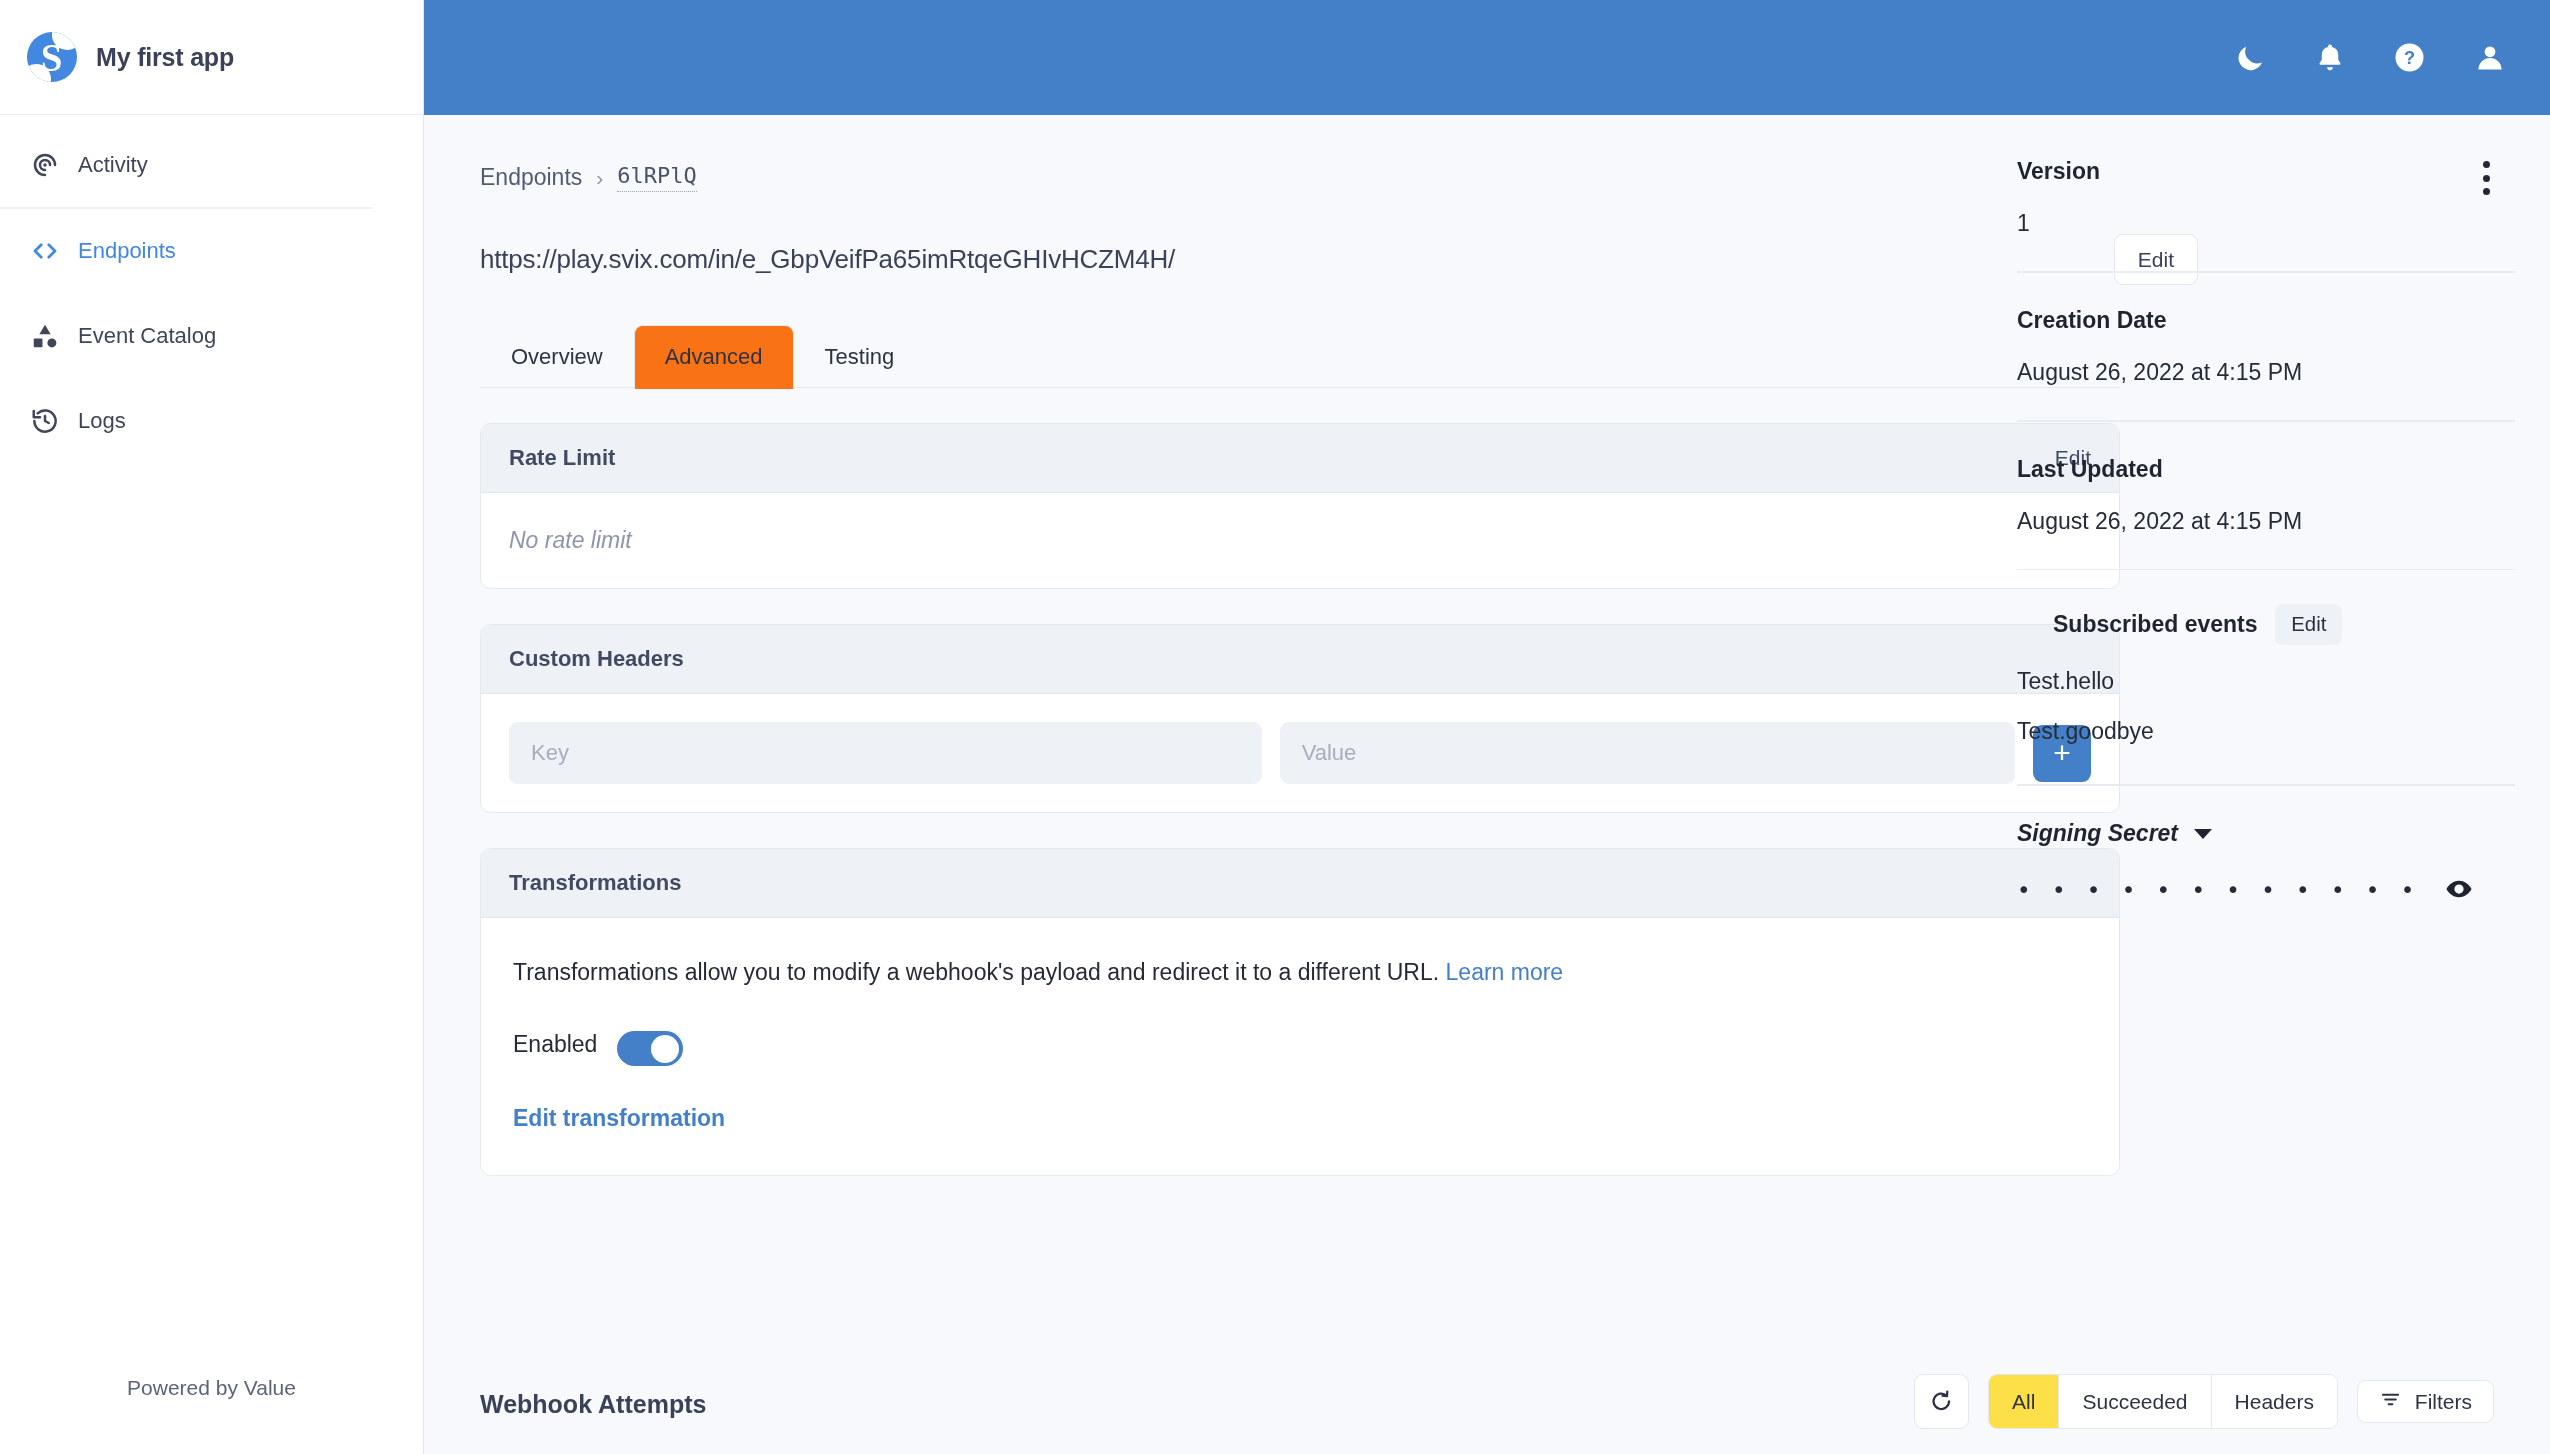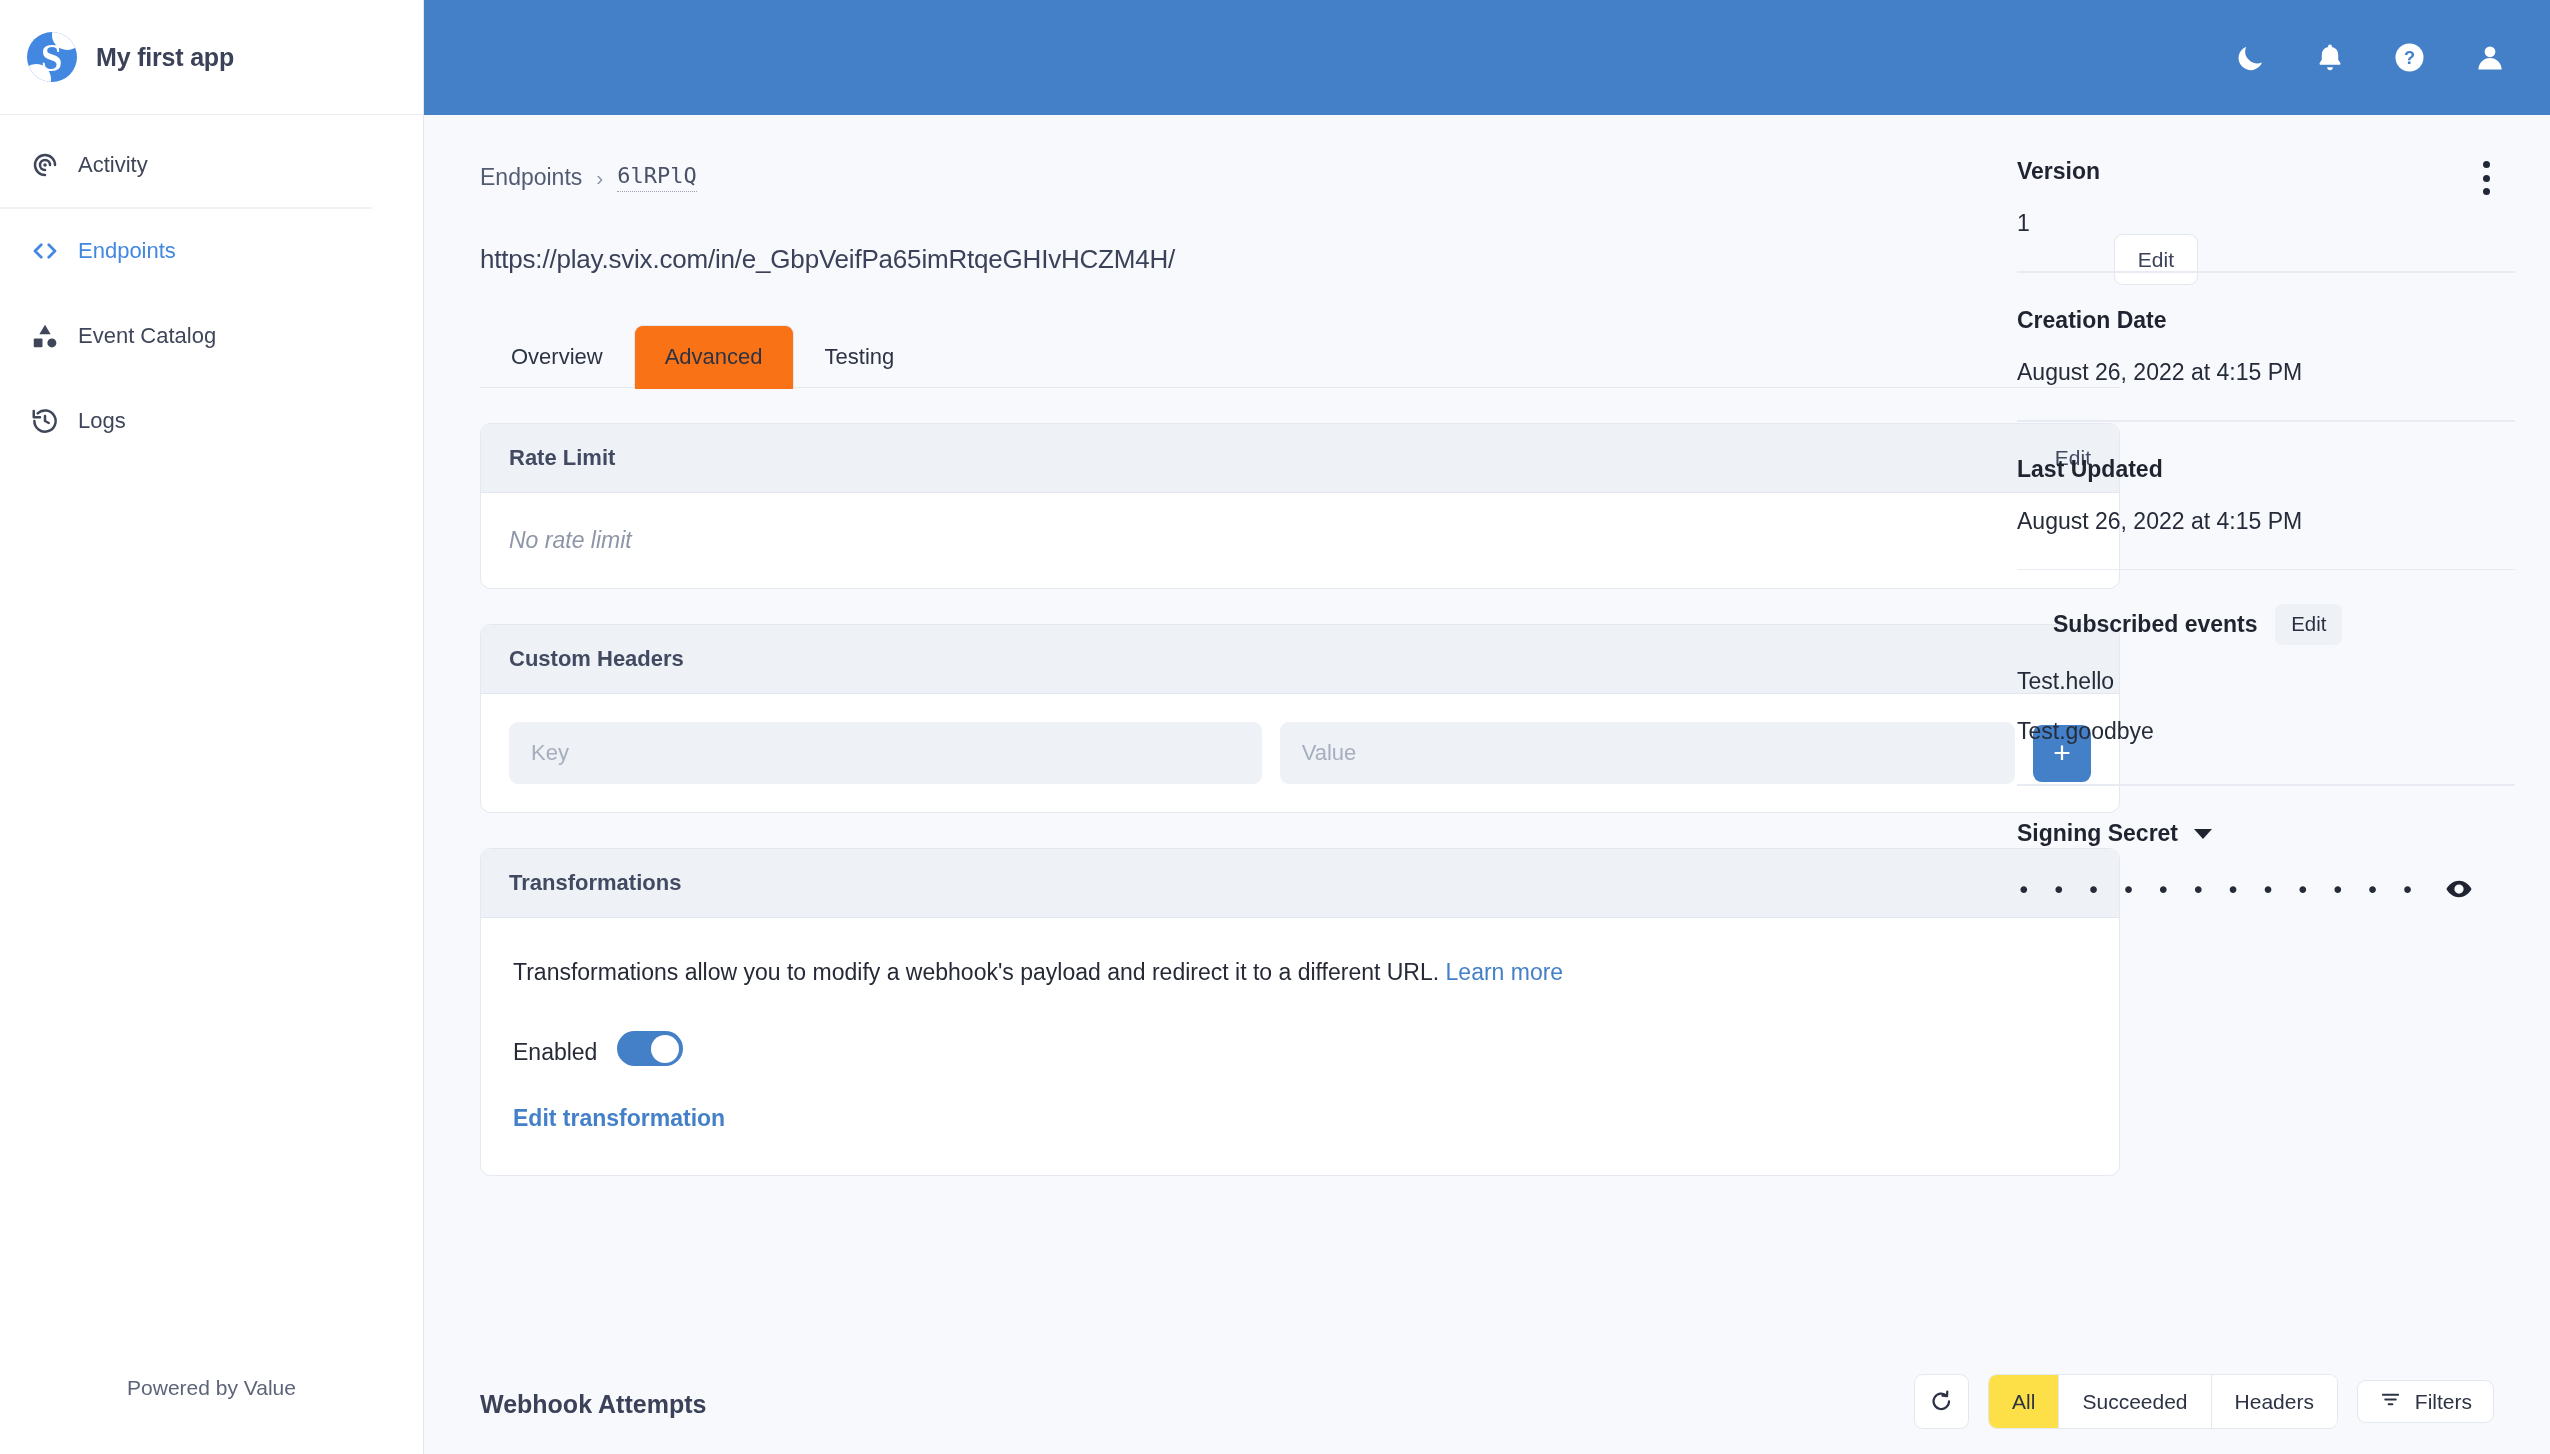--- a/index.html
+++ b/index.html
@@ -207,21 +207,21 @@
     flex: 0 0 58px; width: 58px; height: 57px;
     background: #4480c8; border: none; border-radius: 8.9px;
     color: #fff; font-size: 30px; line-height: 1;
     display: flex; align-items: center; justify-content: center;
     cursor: pointer;
   }
 
   
   #transf-desc { font-size: 23px; color: #252a36; line-height: 1.35; }
   .link { color: #4480c8; cursor: pointer; }
-  #transf-enabled-row { display: flex; align-items: flex-end; gap: 19.5px; margin-top: 43px; }
+  #transf-enabled-row { display: flex; align-items: flex-start; gap: 19.5px; margin-top: 43px; }
   #transf-enabled-label { font-size: 23px; color: #252a36; }
   .toggle {
     width: 66px; height: 35px; border-radius: 17.7px;
     background: #4480c8; position: relative; cursor: pointer;
   }
   .toggle .knob {
     position: absolute; top: 3.5px; right: 3.5px;
     width: 28px; height: 28px; border-radius: 50%;
     background: #ffffff;
   }
@@ -290,21 +290,21 @@
   .subs-head { display: flex; align-items: center; gap: 17.7px; margin-left: 36px; }
   .chip-btn {
     background: #eef1f6; border: none; border-radius: 7px;
     padding: 0 16px; height: 41px;
     display: inline-flex; align-items: center;
     font-size: 20.4px; color: #2a3040; cursor: pointer;
   }
   .sub-item { font-size: 23px; color: #252b38; margin-top: 23px; }
 
   .secret-head { display: flex; align-items: center; gap: 16px; }
-  .secret-title { font-size: 23px; font-weight: 700; color: #1f2430; }
+  .secret-title { font-size: 23px; font-weight: 700; color: #1f2430; font-style: italic; }
   .caret { width: 0; height: 0; border-left: 9.7px solid transparent; border-right: 9.7px solid transparent; border-top: 10.6px solid #1f2430; cursor: pointer; }
   .secret-row { display: flex; align-items: center; gap: 23px; margin-top: 26.6px; }
   .secret-dots { font-size: 23px; letter-spacing: 7px; color: #252b38; font-family: "DejaVu Sans", sans-serif; }
 </style>
 </head>
 <body>
 
 <div id="app">
 
   <aside id="sidebar">

